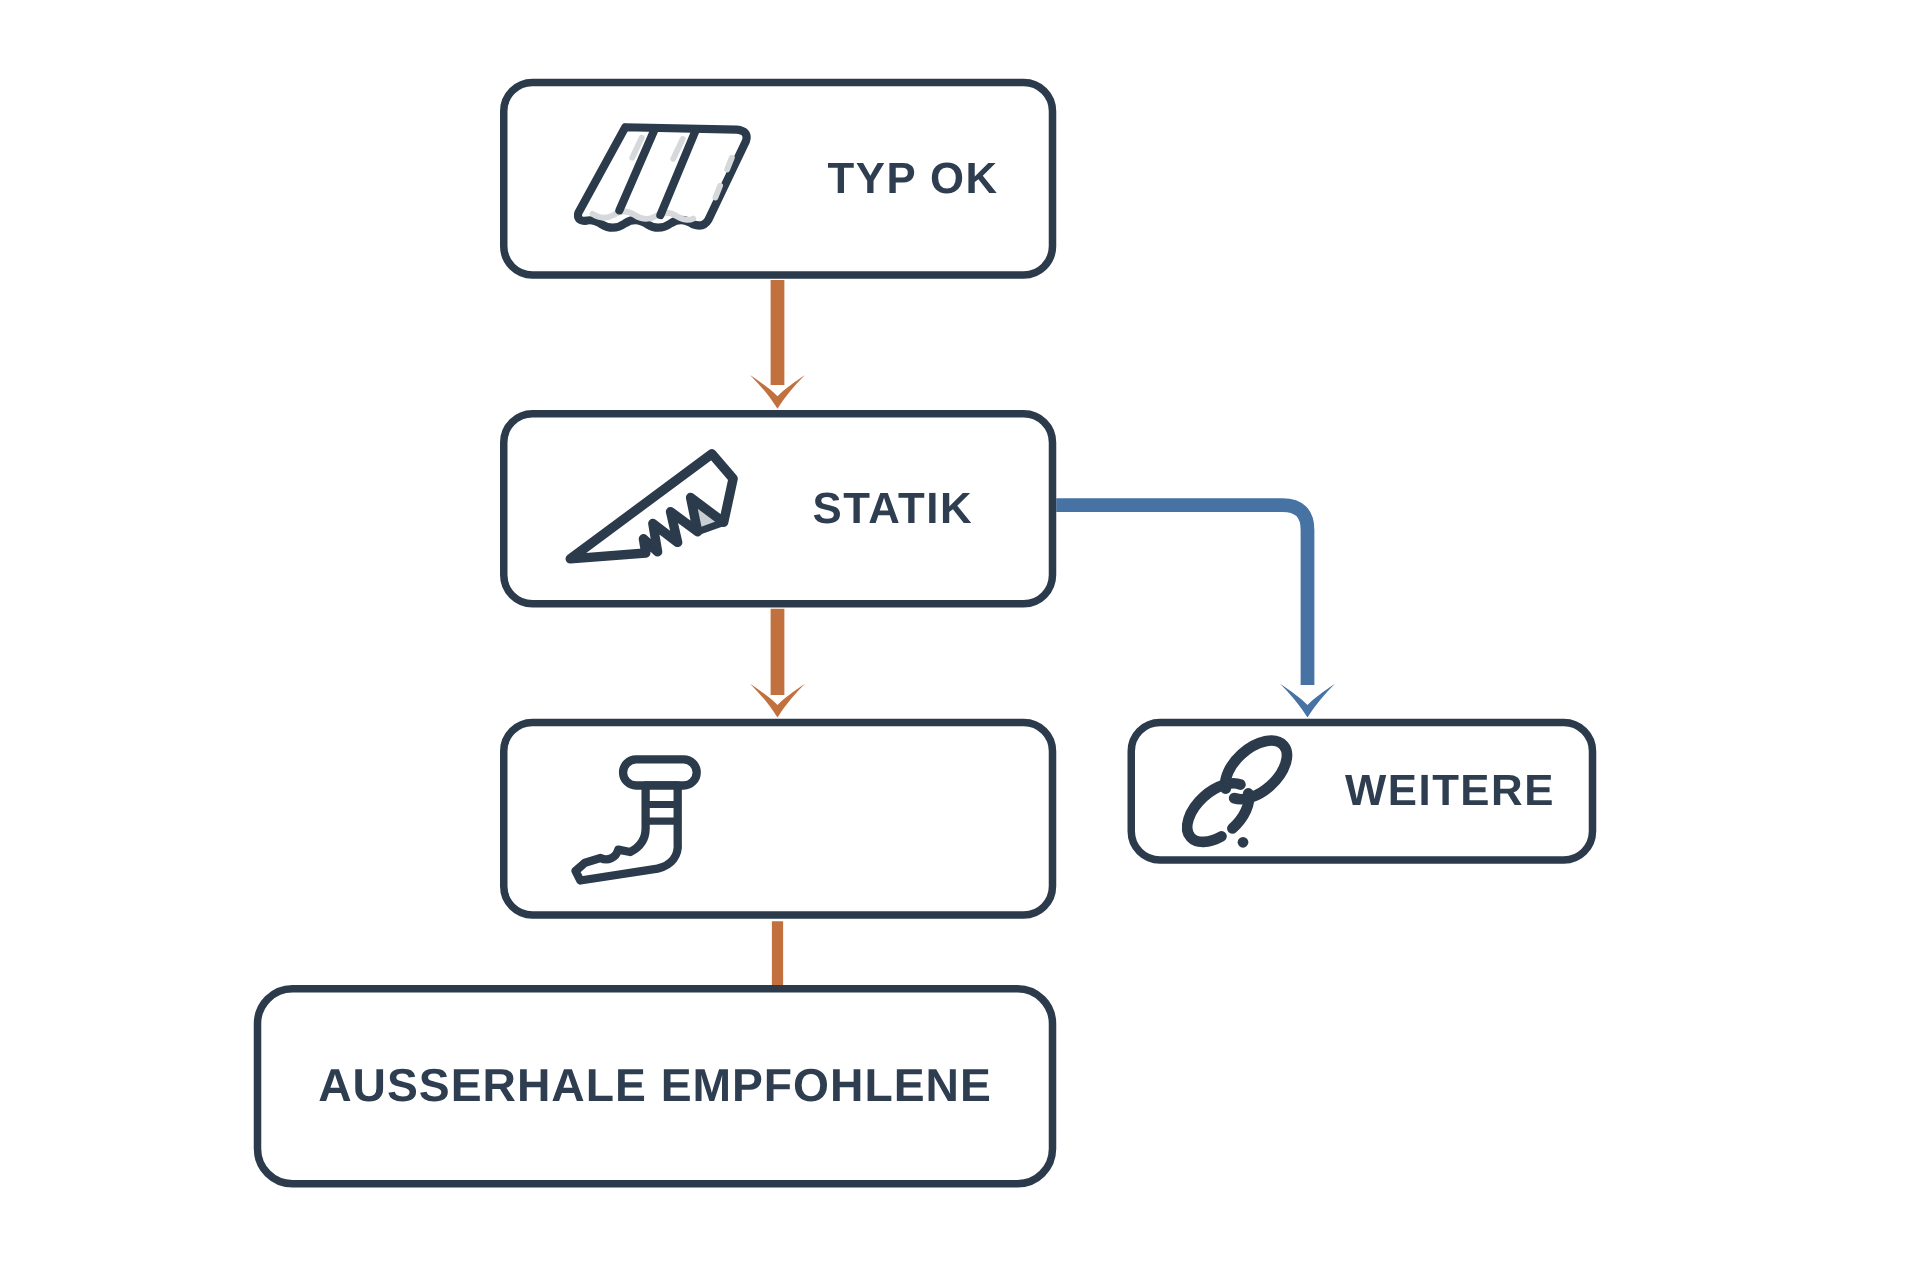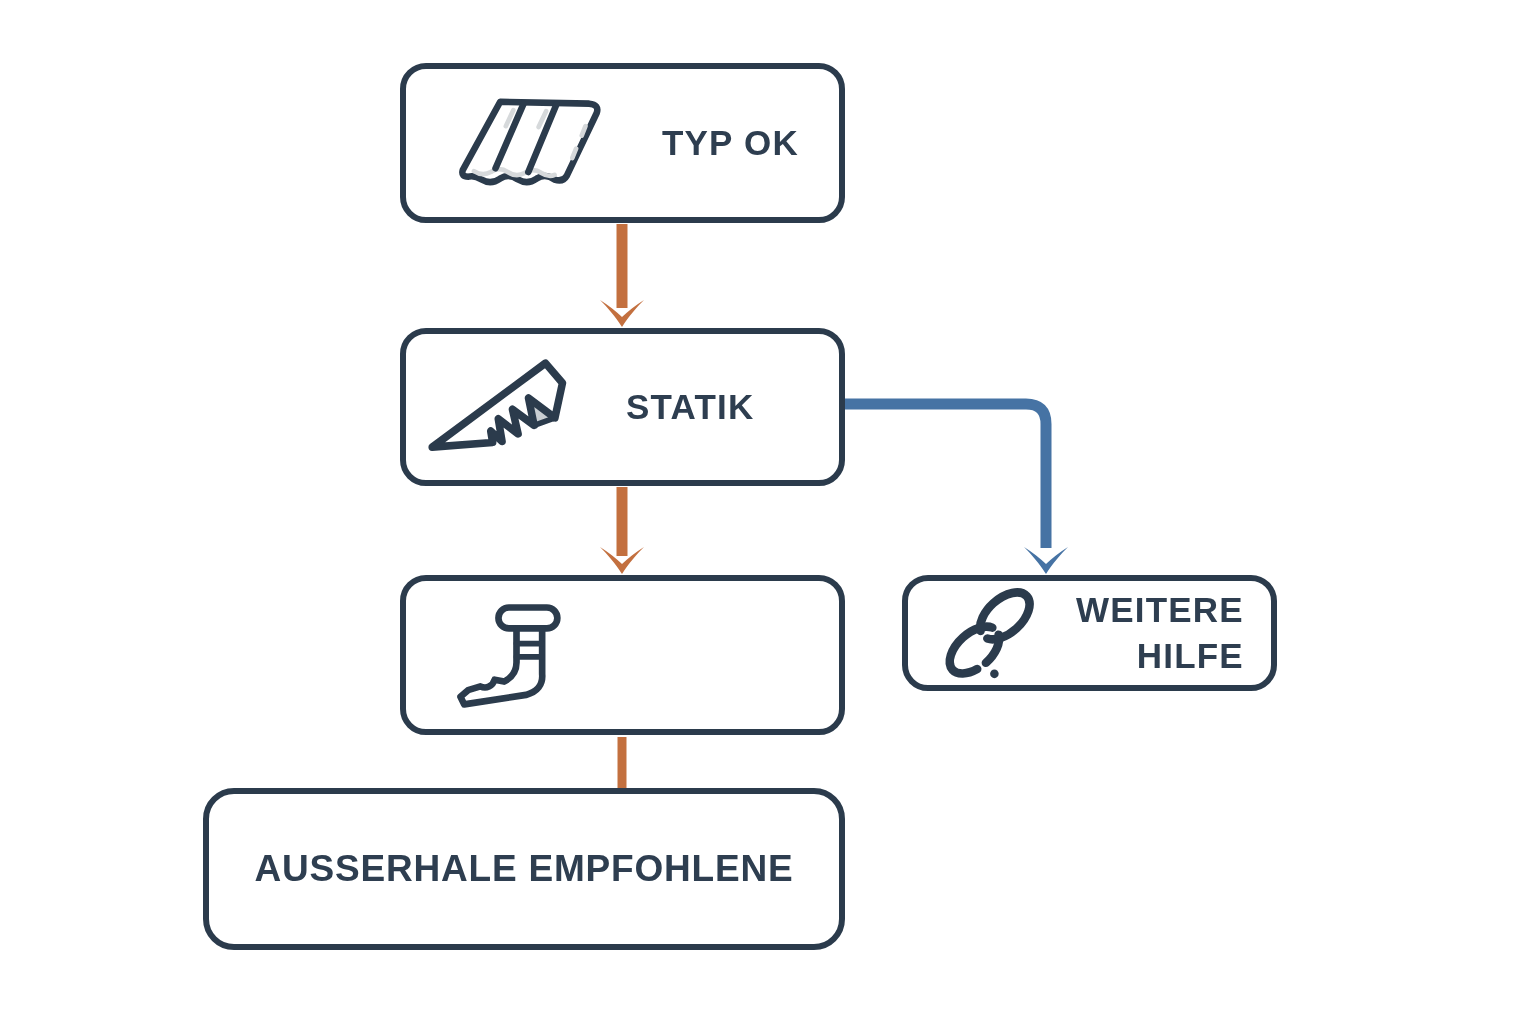--- a/index.html
+++ b/index.html
@@ -14,21 +14,21 @@
     position:absolute;background:#fff;border:6px solid var(--navy);
     border-radius:26px;display:flex;align-items:center;
   }
   .node .label{
     color:var(--text);font-weight:700;font-size:35px;letter-spacing:1.2px;
     line-height:1.32;
     text-align:right;
   }
   .node .label span{display:block;}
   #node-typ-ok      {left:400px;top:63px;width:445px;height:160px;padding-left:38px;gap:40px;}
-  #node-statik      {left:400px;top:328px;width:445px;height:158px;padding-left:16px;gap:42px;}
+  #node-statik      {left:400px;top:328px;width:445px;height:158px;padding-left:40px;gap:42px;}
   #node-zubehoer    {left:400px;top:575px;width:445px;height:160px;padding-left:38px;gap:32px;}
   #node-weitere     {left:902px;top:575px;width:375px;height:116px;padding-left:32px;gap:12px;}
   #node-ausserhalb  {left:203px;top:788px;width:642px;height:162px;justify-content:center;text-align:center;border-radius:31px;}
   #node-ausserhalb .label{font-size:37px;letter-spacing:0.8px;line-height:1.24;}
   .icon{flex:0 0 auto;}
   .ink{stroke:var(--navy);fill:none;stroke-linejoin:round;stroke-linecap:round;}
   .ink-fill{stroke:var(--navy);fill:#fff;stroke-linejoin:round;stroke-linecap:round;}
   .shade{stroke:var(--shade);fill:none;stroke-linecap:round;}
   .c-orange{stroke:var(--orange);}
   .c-blue{stroke:var(--blue);}
@@ -96,21 +96,20 @@
   <div class="node" id="node-weitere">
     <svg class="icon" width="124" height="114" viewBox="0 0 130 120">
       <g class="ink" stroke-width="9">
         <ellipse cx="68" cy="42" rx="31" ry="18" transform="rotate(-42 68 42)" pathLength="360" stroke-dasharray="167 26 167 0"></ellipse>
         <ellipse cx="36" cy="78" rx="31" ry="18" transform="rotate(-42 36 78)" pathLength="360" stroke-dasharray="78 26 232 24" stroke-dashoffset="-12"></ellipse>
       </g>
       <circle cx="57" cy="103" r="4.5" fill="#2b3b4c"></circle>
     </svg>
     <div class="label">
       <span>WEITERE</span>
-      <span>HILFE</span>
     </div>
   </div>
 
   <div class="node" id="node-ausserhalb">
     <div class="label">
       <span>AUSSERHALE EMPFOHLENE</span>
     </div>
   </div>
 
 </div>

